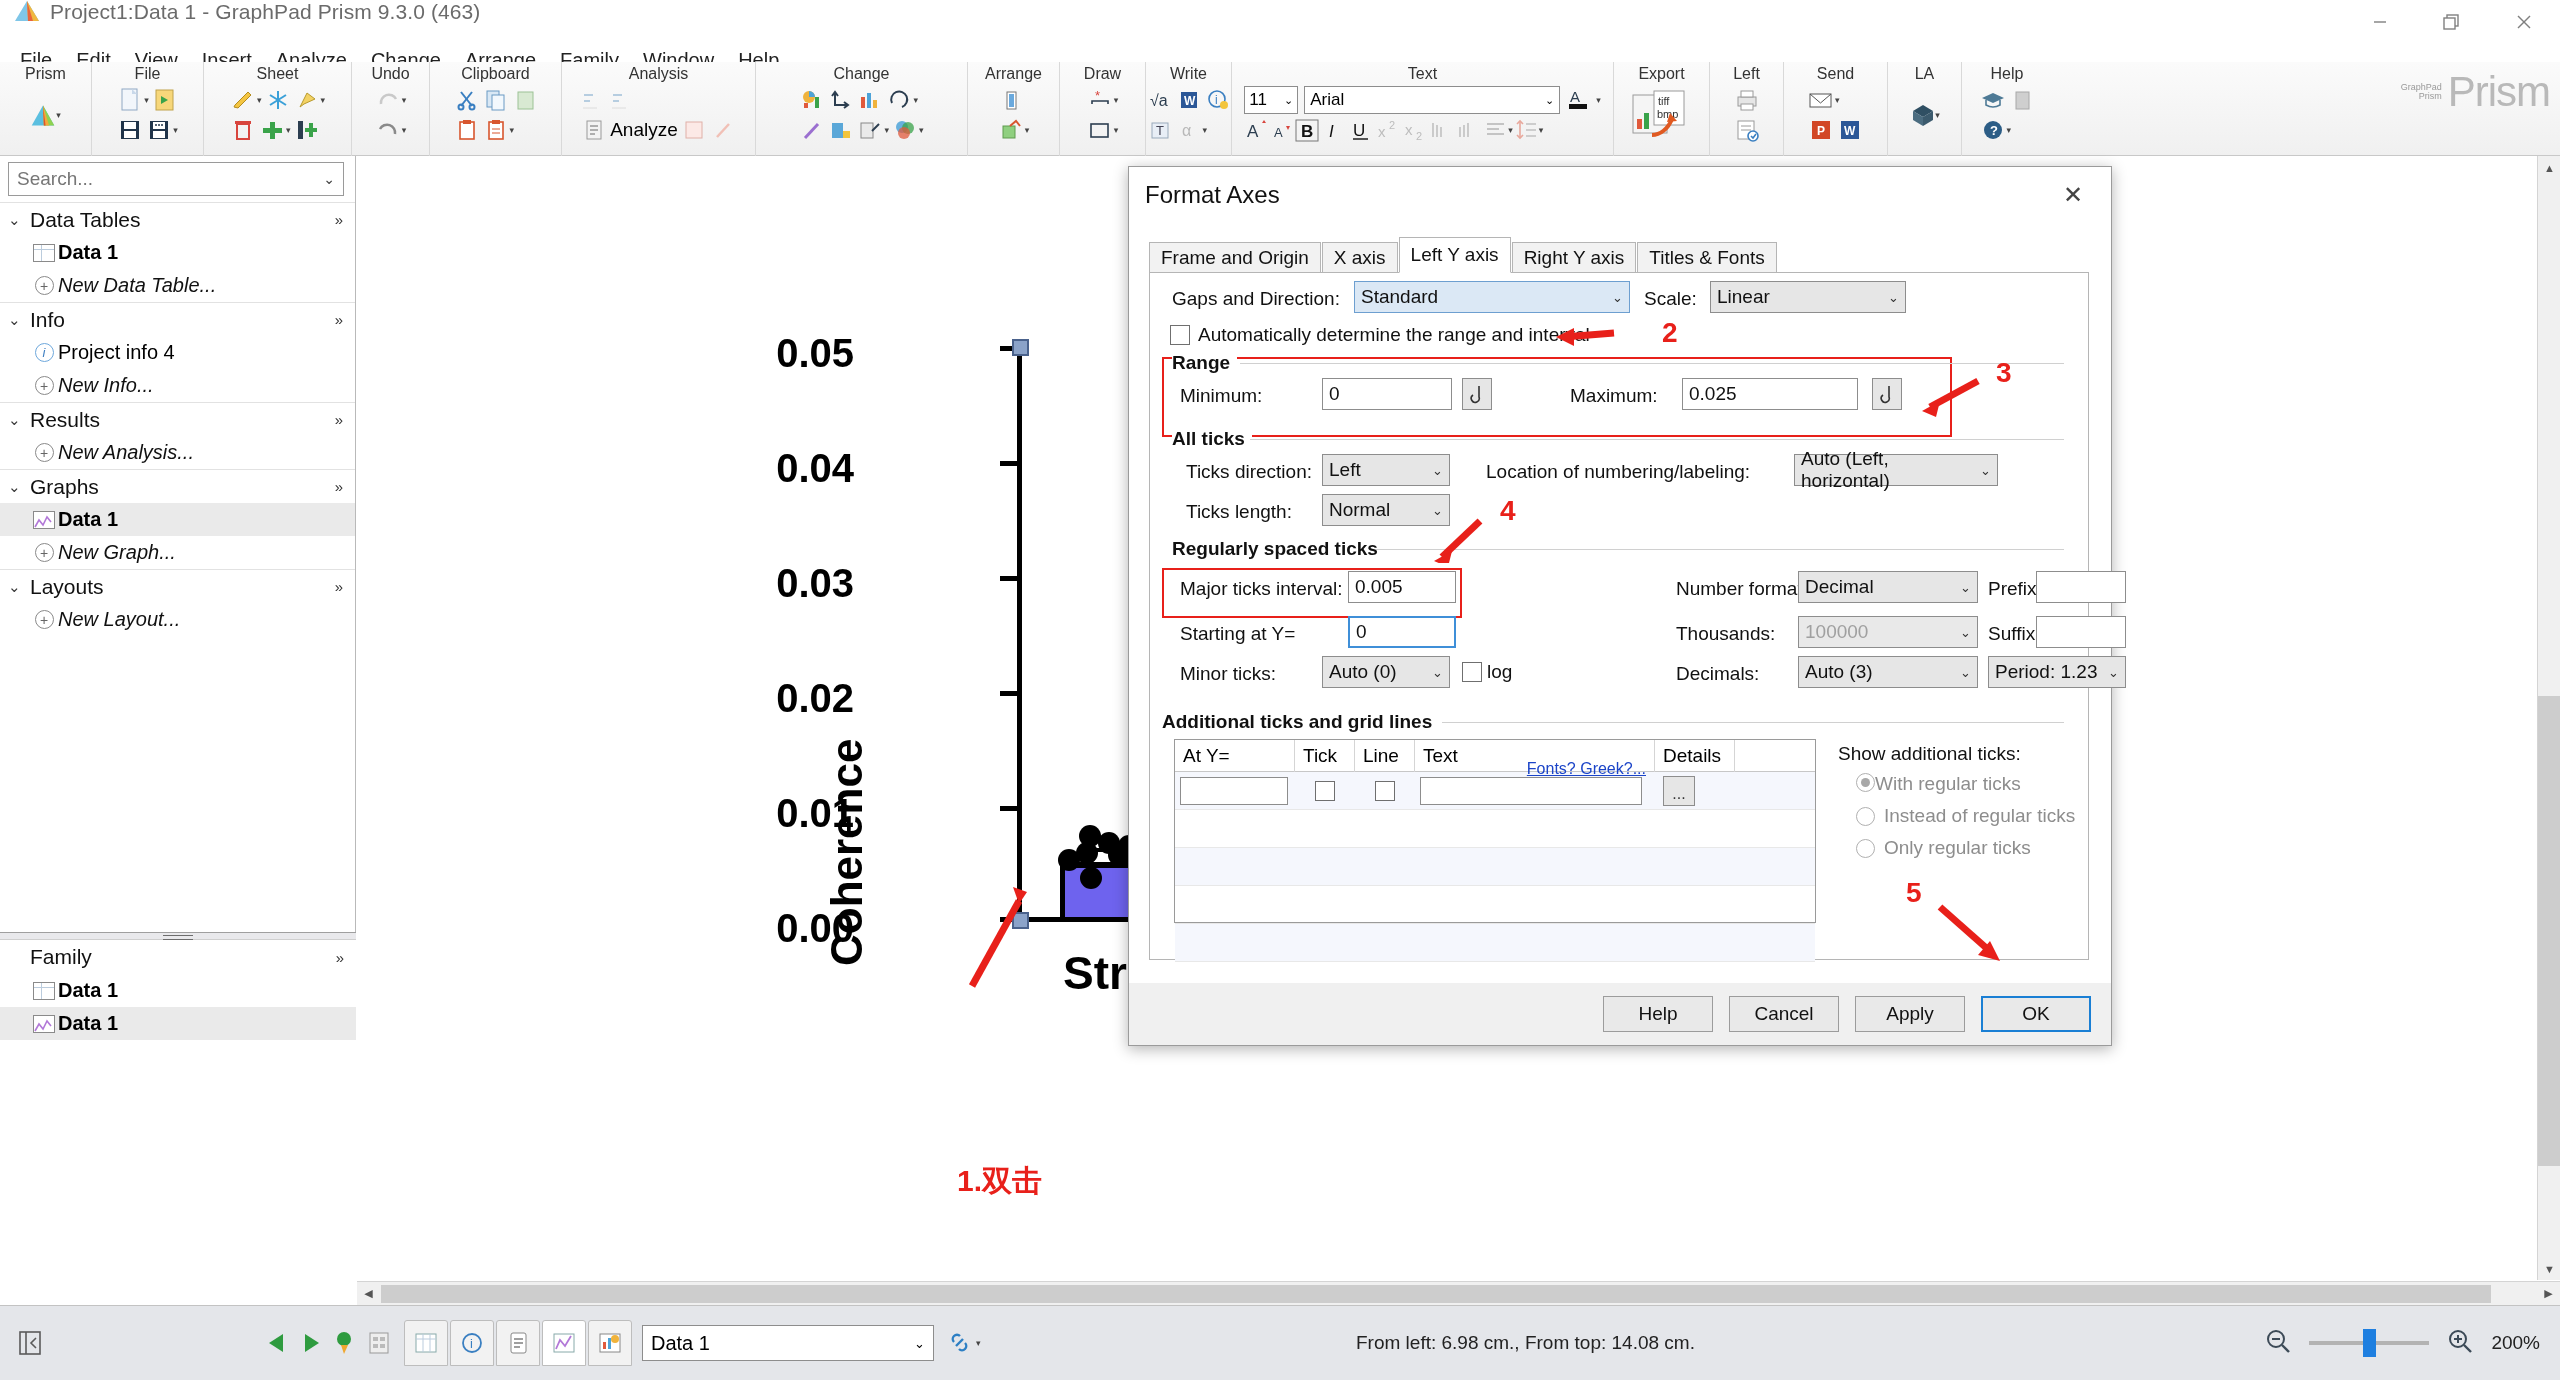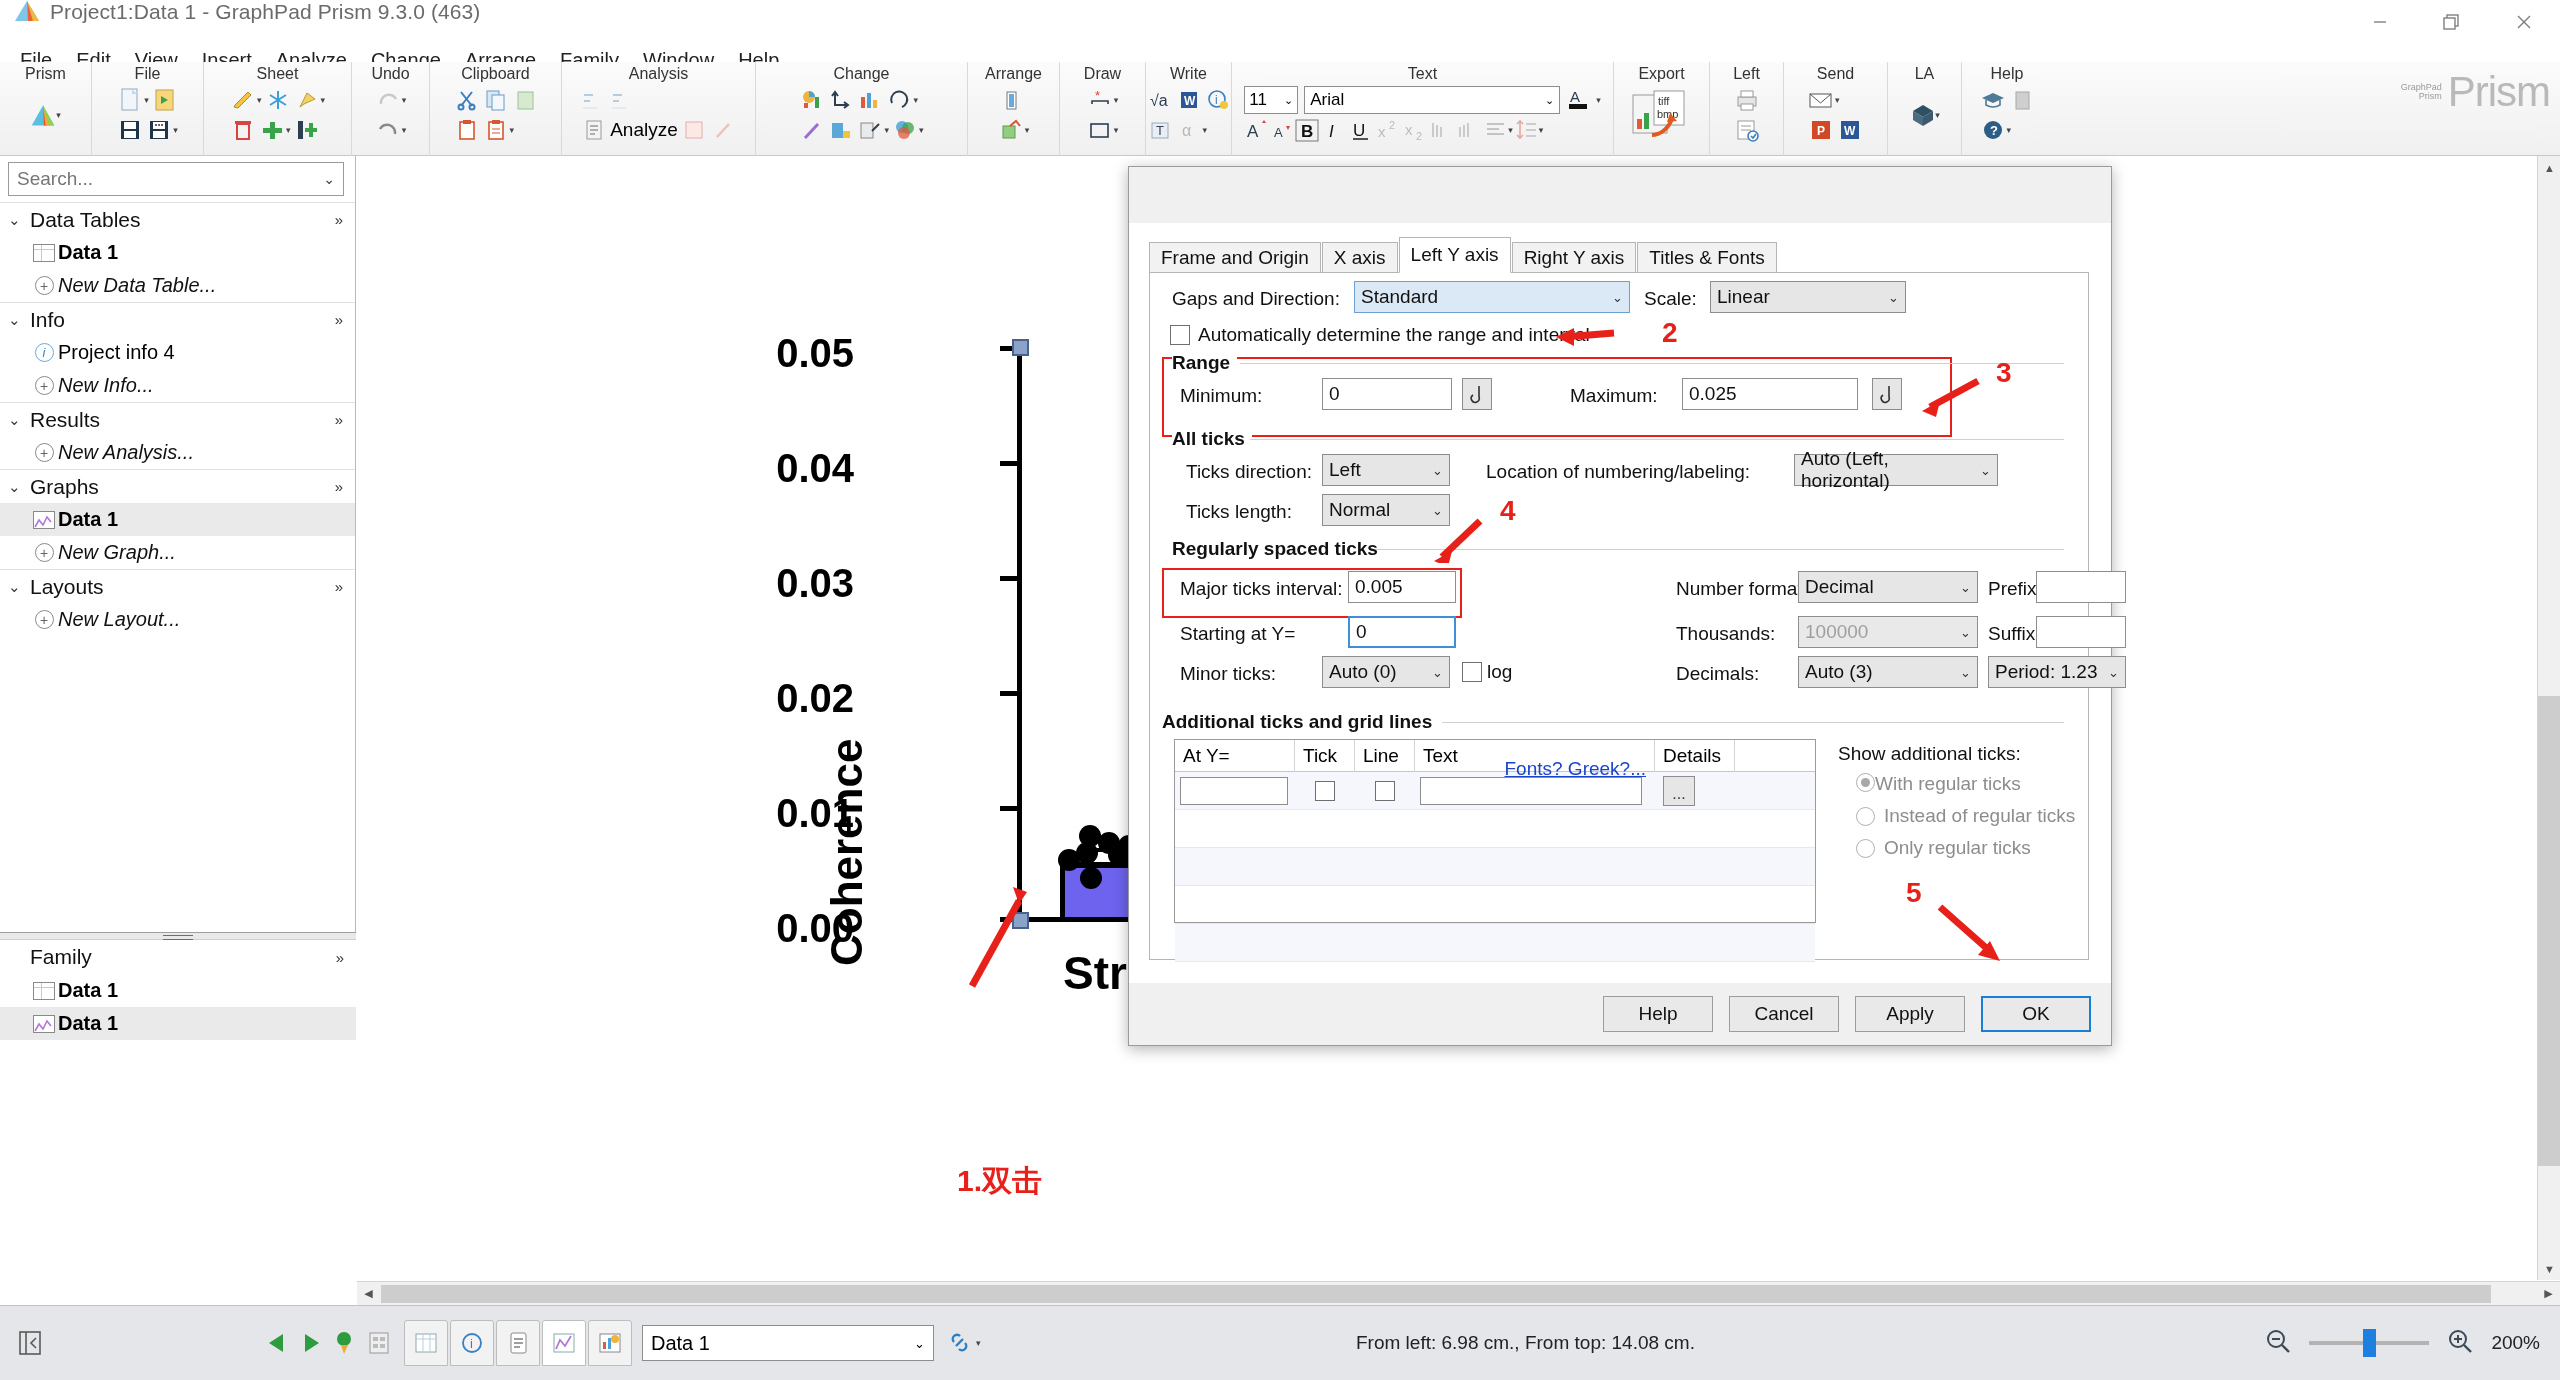--- a/index.html
+++ b/index.html
@@ -160,21 +160,21 @@
   .grphdr { position:absolute; font-size:19px; font-weight:bold; color:#111; background:#fff; padding-right:7px;}
   .hookbtn { width:30px; height:32px; border:1px solid #8d8d8d; background:#e6e6e6;
              display:flex; align-items:center; justify-content:center; font-size:17px; color:#333;}
   .dots { width:32px; height:30px; border:1px solid #8d8d8d; background:#e6e6e6;
           display:flex; align-items:flex-end; justify-content:center; font-size:16px; color:#333; padding-bottom:2px;}
   .grid-tbl { position:absolute; border:1px solid #9a9a9a; background:#fff; }
   .grid-hdr { display:flex; height:32px; border-bottom:1px solid #c7c7c7; font-size:19px; align-items:center;}
   .grid-hdr > div { height:32px; display:flex; align-items:center; padding-left:8px; border-right:1px solid #d5d5d5;}
   .grid-row { display:flex; height:38px; border-bottom:1px solid #e8e8e8;}
   .zebra { background:#f5f7fd; }
-  .link { color:#1b44c8; text-decoration:underline; font-size:19px;margin-top:27px;}
+  .link { color:#1b44c8; text-decoration:underline; font-size:16px;margin-top:27px;}
   .dlg-foot { position:absolute; left:0; bottom:0; width:982px; height:62px; background:#f0f0f0;
               display:flex; align-items:center; justify-content:flex-end; padding-right:20px; gap:16px;}
   .btn { width:110px; height:36px; border:1px solid #9c9c9c; background:#e9e9e9; font-size:19px;
          display:flex; align-items:center; justify-content:center; color:#111;}
   .btn.def { border:2px solid #1a7fd4; }
 
   
   .botbar { position:absolute; left:0; top:1305px; width:2560px; height:75px; background:#e4e6ea;
             border-top:1px solid #c3c3c3; display:flex; align-items:center; }
   .bb-icon { width:34px; height:34px; display:flex; align-items:center; justify-content:center; font-size:19px;}
@@ -1050,20 +1050,24 @@
     <div class="sc-arrow" style="position:absolute;bottom:0;left:0">▼</div>
   </div>
   <div class="hscroll">
     <div class="sc-arrow">◀</div>
     <div class="hthumb"></div>
     <div class="sc-arrow" style="position:absolute;right:0;top:0">▶</div>
   </div>
 
   <div class="dialog">
 
+    <div class="dlg-title">
+      <span class="dlg-title-text">Format Axes</span>
+      <span class="dlg-x">✕</span>
+    </div>
 
     <div class="dlg-body">
 
       <div class="tabs">
         <div class="tab">Frame and Origin</div>
         <div class="tab">X axis</div>
         <div class="tab active">Left Y axis</div>
         <div class="tab">Right Y axis</div>
         <div class="tab">Titles &amp; Fonts</div>
       </div>

